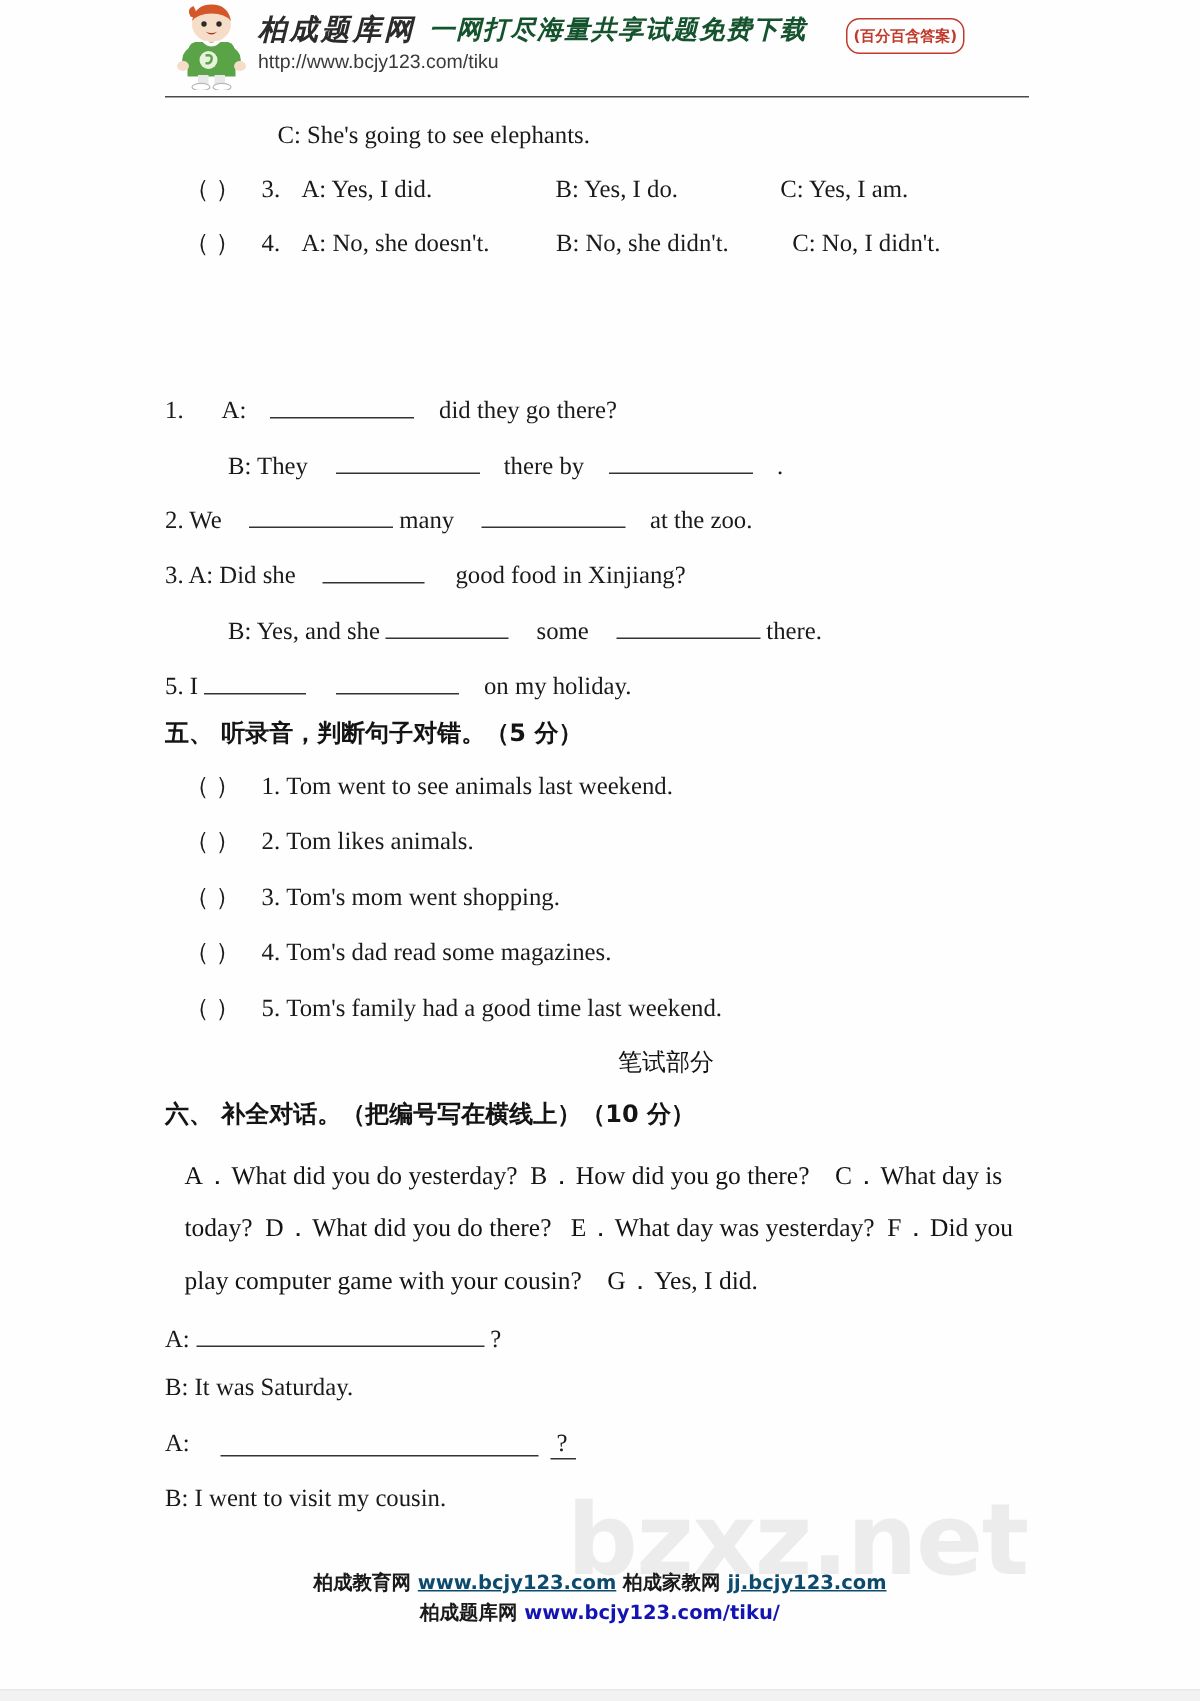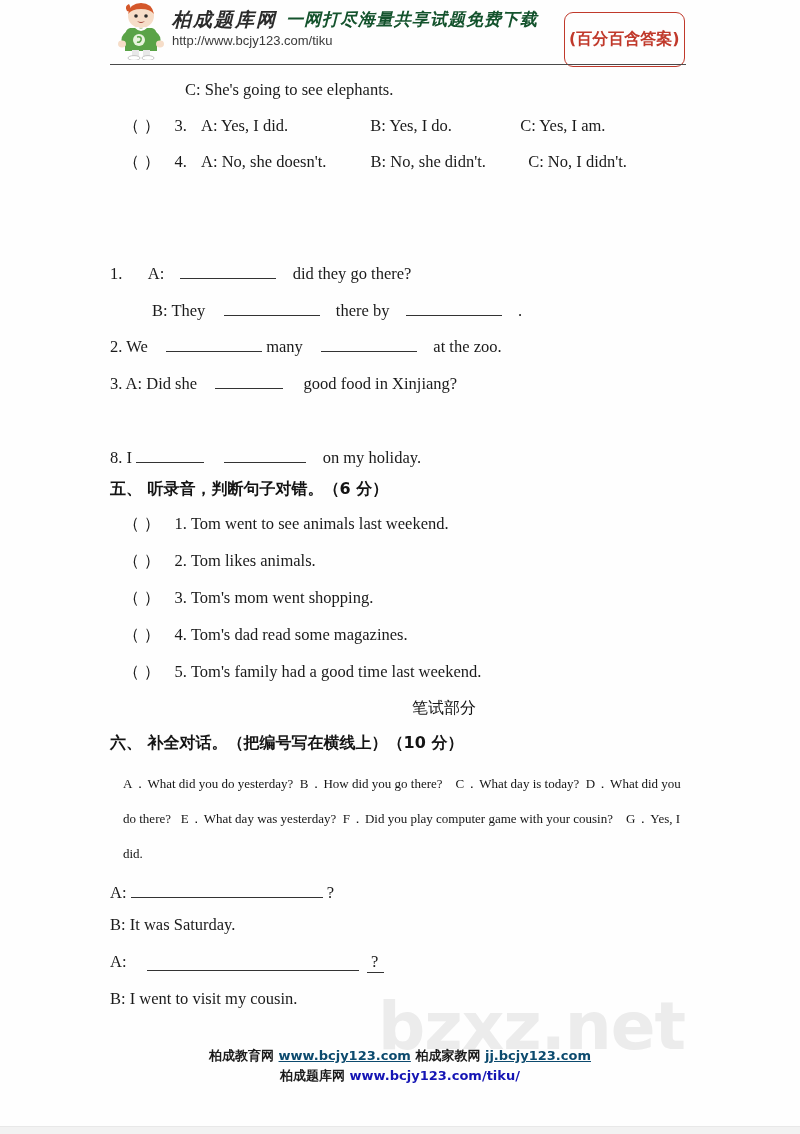--- a/index.html
+++ b/index.html
@@ -70,26 +70,26 @@
     font-style: italic;
     letter-spacing: 1px;
     color: #14532d;
     white-space: nowrap;
   }
   .header-cn-note {
     position: absolute;
     left: 454px;
     top: 12px;
     font-family: "DejaVu Sans", sans-serif;
-    font-size: 16px;
+    font-size: 10px;
     font-weight: bold;
     color: #c0392b;
     border: 1px solid #c0392b;
     border-radius: 9px;
-    padding: 16px 4px;
+    padding: 4px 4px;
     white-space: nowrap;
   }
   .header-url {
     position: absolute;
     left: 62px;
     top: 33px;
     font-family: "Liberation Sans", sans-serif;
     font-size: 13px;
     color: #3a3a3a;
     white-space: nowrap;
@@ -143,21 +143,21 @@
   .b-ans1 { width: 192px; }
   .b-ans2 { width: 212px; }
 
   
   .opts {
     position: absolute;
     left: 123px;
     top: 766px;
     width: 570px;
     font-family: "Liberation Serif", serif;
-    font-size: 13px;
+    font-size: 17px;
     line-height: 35px;
     color: #141414;
   }
   .opt-letter { letter-spacing: 1px; }
 
   
   .watermark {
     position: absolute;
     left: 378px;
     top: 988px;
@@ -287,31 +287,40 @@
   </div>
 
   <div class="row serif" style="left:110px; top:372px;">
     <span>3. A: Did she</span>
     <span style="display:inline-block;width:10px"></span>
     <span class="blank b-md"></span>
     <span style="display:inline-block;width:12px"></span>
     <span>good food in Xinjiang?</span>
   </div>
 
+  <div class="row serif" style="left:152px; top:409px;">
+    <span>B: Yes, and she</span>
+    <span class="blank b-lg"></span>
+    <span style="display:inline-block;width:10px"></span>
+    <span>some</span>
+    <span style="display:inline-block;width:10px"></span>
+    <span class="blank b-xl"></span>
+    <span>there.</span>
+  </div>
 
   <div class="row serif" style="left:110px; top:446px;">
-    <span>8. I</span>
+    <span>5. I</span>
     <span class="blank b-md"></span>
     <span style="display:inline-block;width:12px"></span>
     <span class="blank b-lg"></span>
     <span style="display:inline-block;width:8px"></span>
     <span>on my holiday.</span>
   </div>
 
-  <div class="cn-head" style="left:110px; top:479px;">五、 听录音，判断句子对错。（6 分）</div>
+  <div class="cn-head" style="left:110px; top:479px;">五、 听录音，判断句子对错。（5 分）</div>
 
   <div class="row serif" style="left:123px; top:516px;">
     <span class="paren">（    ）</span>
     <span style="display:inline-block;width:6px"></span>
     <span>1. Tom went to see animals last weekend.</span>
   </div>
   <div class="row serif" style="left:123px; top:553px;">
     <span class="paren">（    ）</span>
     <span style="display:inline-block;width:6px"></span>
     <span>2. Tom likes animals.</span>

